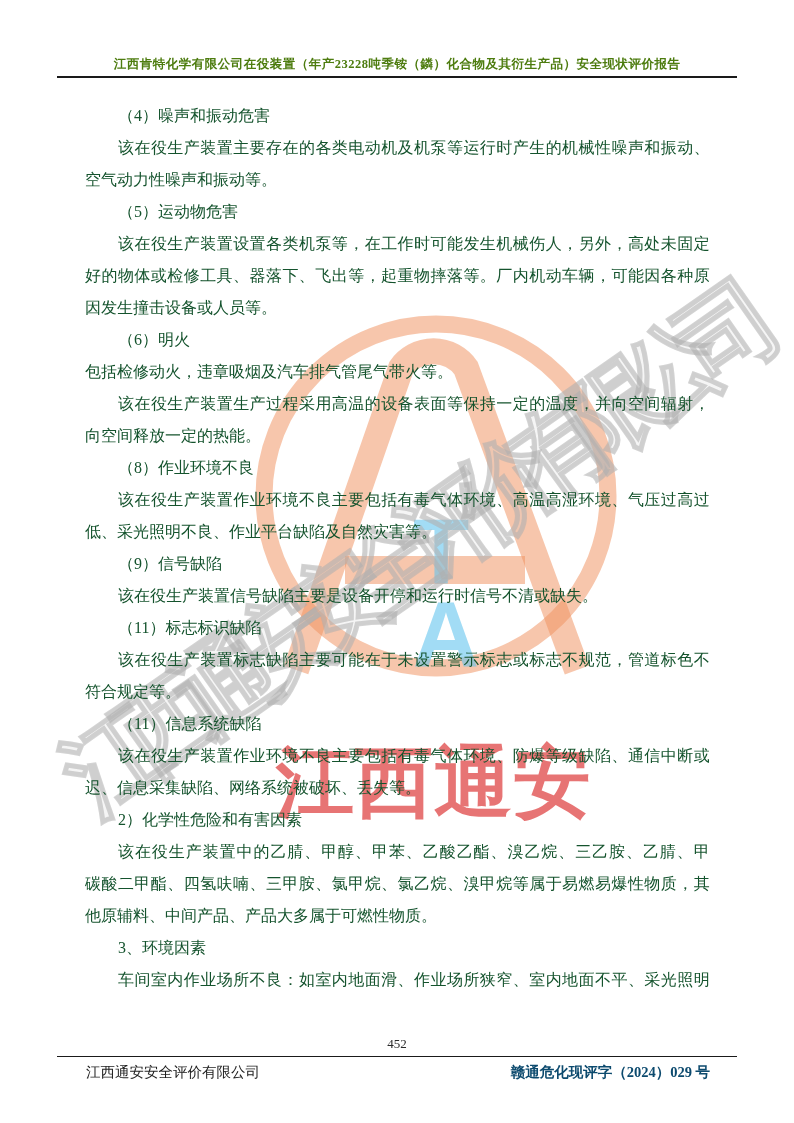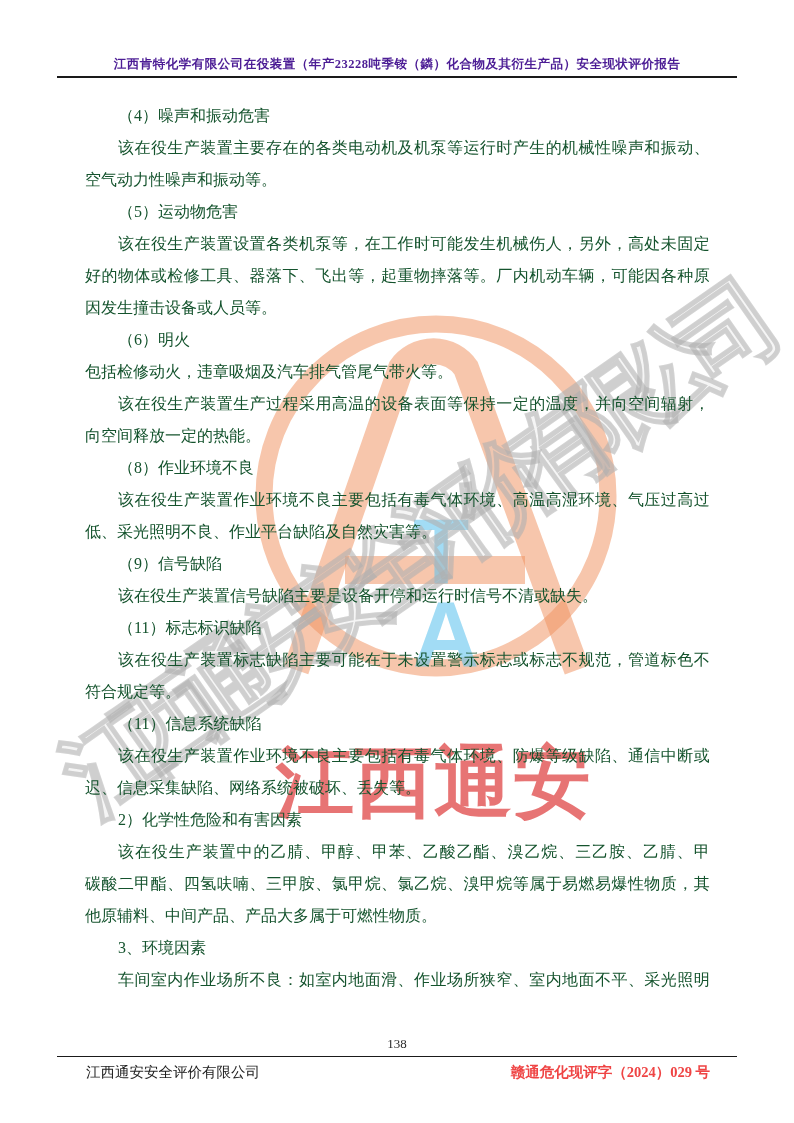--- a/index.html
+++ b/index.html
@@ -19,21 +19,21 @@
   }
   .wm-red{
     position:absolute;left:276px;top:738px;height:90px;line-height:90px;
     font-size:78px;letter-spacing:1px;white-space:nowrap;font-weight:bold;
     color:rgba(222,62,62,0.72);
   }
   
   .content{position:absolute;inset:0;z-index:2;}
   .header-title{
     position:absolute;top:56px;left:0;width:100%;text-align:center;
-    font-size:12.5px;font-weight:bold;letter-spacing:0.5px;color:#4c1d95;
+    font-size:12.5px;font-weight:bold;letter-spacing:0.5px;color:#4d7c0f;
   }
   .header-rule{
     position:absolute;top:76px;left:57px;right:57px;height:0;
     border-top:2.5px solid #1a1a1a;
   }
   .body-text{
     position:absolute;top:100px;left:85px;width:625px;
     font-size:16px;color:#14532d;
   }
   .line{height:32px;line-height:32px;white-space:nowrap;}
@@ -48,21 +48,21 @@
     font-size:13px;color:#2a2a2a;
   }
   .footer-rule{
     position:absolute;top:1056px;left:57px;right:57px;height:0;
     border-top:1.5px solid #1a1a1a;
   }
   .footer-company{
     position:absolute;top:1063px;left:86px;font-size:14.5px;color:#1d1d1d;
   }
   .footer-docnum{
-    position:absolute;top:1063px;right:84px;font-size:14.5px;font-weight:bold;color:#ef4444;
+    position:absolute;top:1063px;right:84px;font-size:14.5px;font-weight:bold;color:#0c4a6e;
   }
 </style>
 </head>
 <body>
 
 <div class="page">
 
   <div class="wm">
 
     <svg width="794" height="1123" viewBox="0 0 794 1123">
@@ -110,19 +110,19 @@
         <div class="line ind just">该在役生产装置作业环境不良主要包括有毒气体环境、防爆等级缺陷、通信中断或延</div>
         <div class="line">迟、信息采集缺陷、网络系统被破坏、丢失等。</div>
         <div class="line ind">2）化学性危险和有害因素</div>
         <div class="line ind just">该在役生产装置中的乙腈、甲醇、甲苯、乙酸乙酯、溴乙烷、三乙胺、乙腈、甲醇、</div>
         <div class="line just">碳酸二甲酯、四氢呋喃、三甲胺、氯甲烷、氯乙烷、溴甲烷等属于易燃易爆性物质，其</div>
         <div class="line">他原辅料、中间产品、产品大多属于可燃性物质。</div>
         <div class="line ind">3、环境因素</div>
         <div class="line ind just">车间室内作业场所不良：如室内地面滑、作业场所狭窄、室内地面不平、采光照明</div>
       </div>
 
-    <div class="page-number">138</div>
+    <div class="page-number">452</div>
     <div class="footer-rule"></div>
     <div class="footer-company">江西通安安全评价有限公司</div>
     <div class="footer-docnum">赣通危化现评字（2024）029 号</div>
   </div>
 
 </div>
 
 </body></html>

